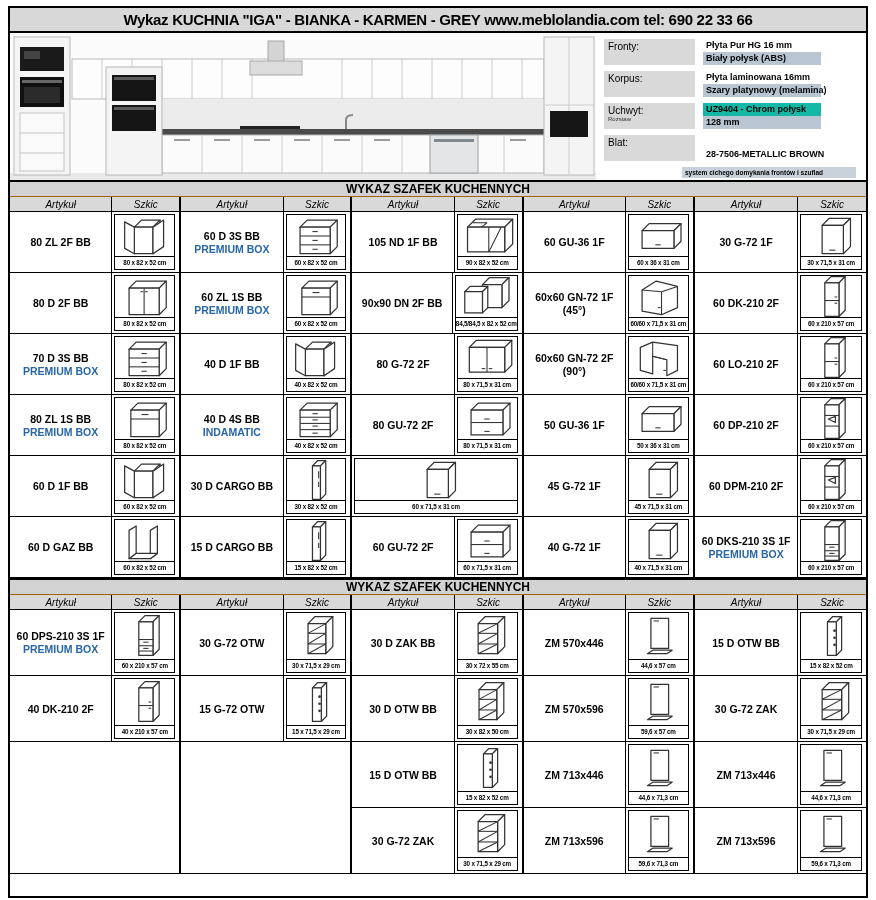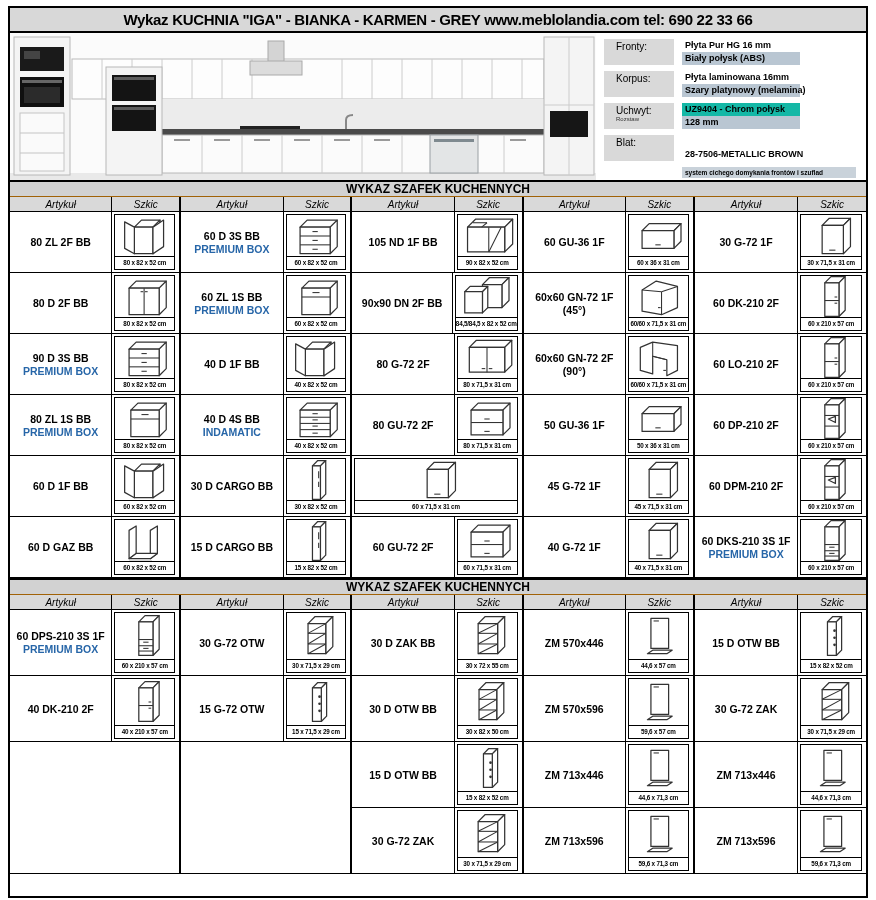--- a/index.html
+++ b/index.html
@@ -5,21 +5,21 @@
   html,body{margin:0;padding:0;background:#fff;}
   body{width:876px;height:900px;position:relative;font-family:"Liberation Sans",sans-serif;color:#000;}
   .frame{position:absolute;left:8px;top:6px;width:860px;height:892px;border:2px solid #000;box-sizing:border-box;background:#fff;overflow:hidden;}
   .titlebar{height:25px;background:#d8d8d8;border-bottom:2px solid #000;display:flex;align-items:center;justify-content:center;
     font-weight:700;font-size:15px;letter-spacing:-0.3px;box-sizing:border-box;}
   
   .hero{height:147px;display:flex;background:#fff;box-sizing:border-box;}
   .hero svg{flex:0 0 586px;}
   .specs{flex:1;padding:6px 2px 0 8px;box-sizing:border-box;font-size:10px;}
   .spec-row{display:flex;gap:8px;margin-bottom:6px;}
-  .spec-label{width:70px;background:#d9d9d9;padding:2px 12px;height:26px;box-sizing:border-box;font-size:10px;}
+  .spec-label{width:91px;background:#d9d9d9;padding:2px 4px;height:26px;box-sizing:border-box;font-size:10px;}
   .spec-sub{font-size:6px;color:#333;}
   .spec-vals{width:118px;}
   .v{height:13px;line-height:13px;font-size:9px;font-weight:700;padding-left:3px;white-space:nowrap;}
   .v.hl{background:#b9c6d2;}
   .v.hlg{background:#14b8a6;}
   .spec-note{margin-left:78px;width:168px;background:#c9d2da;font-size:6.5px;font-weight:700;padding:2px 3px;margin-top:2px;}
   
   .sec-header{height:17px;background:#d2d2d2;border-top:2px solid #000;border-bottom:1px solid #a16207;box-sizing:border-box;
     display:flex;align-items:center;justify-content:center;font-weight:700;font-size:12px;}
   .trow{display:flex;width:100%;}
@@ -388,21 +388,21 @@
                 </svg>
               </div>
               <div class="cap">60 x 210 x 57 cm</div>
             </div>
           </div>
         </div>
       </div>
       <div class="trow body1">
         <div class="pair">
           <div class="acell">
-            <div class="aline">90 D 3S BB</div>
+            <div class="aline">70 D 3S BB</div>
             <div class="aline brand">PREMIUM BOX</div>
           </div>
           <div class="scell">
             <div class="sbox">
               <div class="iwrap">
                 <svg viewBox="0 0 58 52" width="56" height="46">
                   <polygon stroke="#333" stroke-width="1.4" fill="#fff" stroke-linejoin="round" points="11,16 19,8 53,8 45,16"></polygon>
                   <polygon stroke="#333" stroke-width="1.4" fill="#fff" stroke-linejoin="round" points="45,16 53,8 53,38 45,46"></polygon>
                   <polygon stroke="#333" stroke-width="1.4" fill="#fff" stroke-linejoin="round" points="11,16 45,16 45,46 11,46"></polygon>
                   <line x1="11" y1="26" x2="45" y2="26" stroke="#333" stroke-width="1.2"></line>

